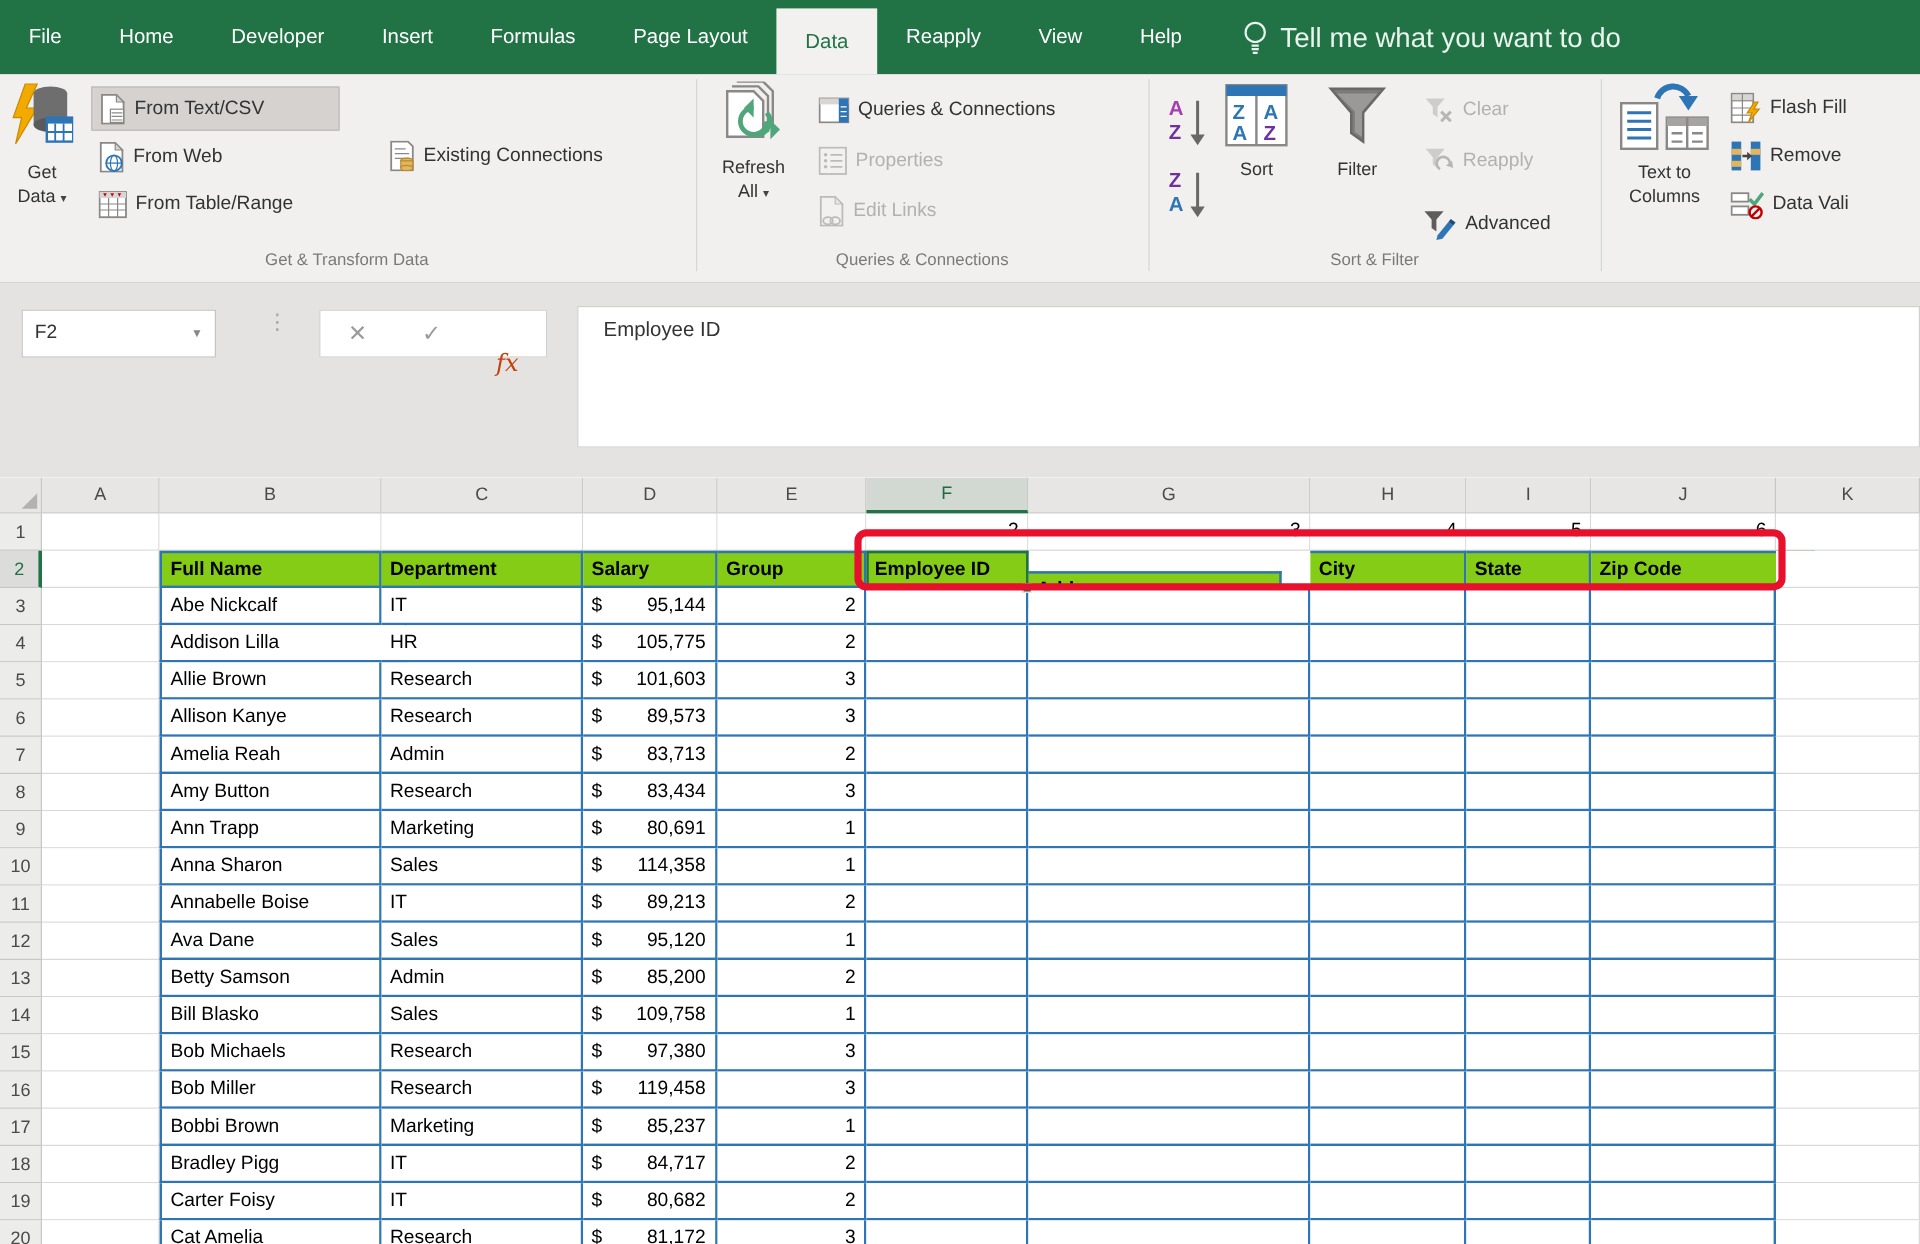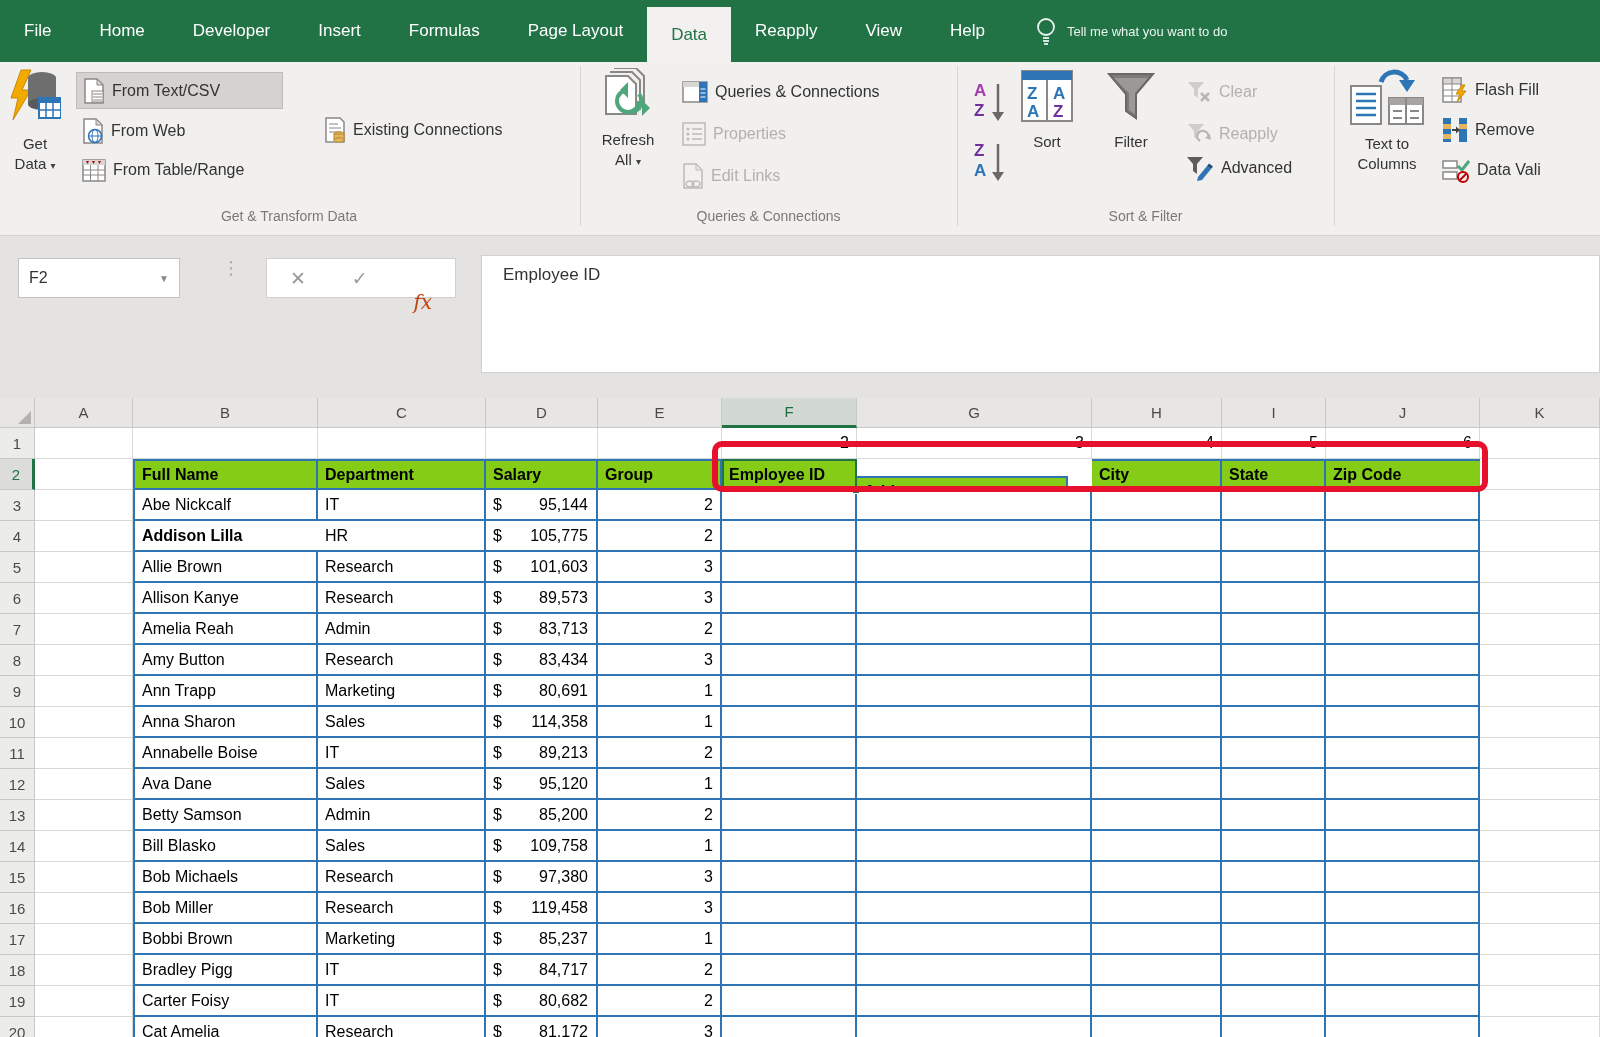--- a/index.html
+++ b/index.html
@@ -8,21 +8,21 @@
   .app { position:relative; width:1600px; height:1037px; }
 
   
   .tabbar { position:absolute; left:0; top:0; width:1600px; height:62px;
     background:#217346; display:flex; align-items:stretch; }
   .tab { color:#fff; font-size:17px; display:flex; align-items:center;
     padding:0 24px; cursor:default; }
   .tab.active { background:#f2f1f0; color:#217346; margin-top:7px;
     display:flex; align-items:center; }
   .tellme { display:flex; align-items:center; gap:10px; color:#eaf4ee;
-    font-size:13px; padding-left:26px; }
+    font-size:23px; padding-left:26px; }
 
   
   .ribbon { position:absolute; left:0; top:62px; width:1600px; height:174px;
     background:#f1f0ef; border-bottom:1px solid #d5d3d1; }
   .vsep { position:absolute; top:4px; height:160px; width:1px; background:#d8d6d4; }
   .grouplabel { position:absolute; top:146px; font-size:14px; color:#7b7977;
     text-align:center; }
   .bigbtn { position:absolute; display:flex; flex-direction:column;
     align-items:center; justify-content:flex-start; cursor:default; }
   .bigbtn .blabel { font-size:15px; color:#333; text-align:center; line-height:1.35; margin-top:4px; }
@@ -315,21 +315,21 @@
     <div class="sbtn disabled" style="left:1180px; top:56px; width:140px; height:32px;">
       <span class="iconbox">
         <svg width="26" height="24" viewBox="0 0 26 24" opacity="0.55">
           <path d="M2 2 h16 l-6 7 v9 l-4 -3 v-6 z" fill="#b3b1af"></path>
           <path d="M14 19 a5.5 5.5 0 1 1 8 -3" fill="none" stroke="#8a8886" stroke-width="2.2"></path>
           <polygon points="24,12 19,16 25,18" fill="#8a8886"></polygon>
         </svg>
       </span>
       <span>Reapply</span>
     </div>
-    <div class="sbtn" style="left:1180px; top:89px; width:150px; height:34px;">
+    <div class="sbtn" style="left:1180px; top:108px; width:150px; height:34px;">
       <span class="iconbox">
         <svg width="28" height="26" viewBox="0 0 28 26">
           <path d="M1 2 h16 l-6 7 v10 l-4 -3 v-7 z" fill="#5f5d5b"></path>
           <path d="M12 22 l9 -11 4 3 -9 11 -5 1 z" fill="#2e75b6"></path>
           <path d="M21 11 l4 3 2 -2.5 -4 -3 z" fill="#1f4e79"></path>
         </svg>
       </span>
       <span>Advanced</span>
     </div>
 
@@ -480,21 +480,21 @@
         <span>95,144</span>
       </div>
       <div class="cell t right" style="left: 598px; top: 92px; width: 124px; height: 31px;">2</div>
       <div class="cell t" style="left: 722px; top: 92px; width: 135px; height: 31px;"></div>
       <div class="cell t" style="left: 857px; top: 92px; width: 235px; height: 31px;"></div>
       <div class="cell t" style="left: 1092px; top: 92px; width: 130px; height: 31px;"></div>
       <div class="cell t" style="left: 1222px; top: 92px; width: 104px; height: 31px;"></div>
       <div class="cell t" style="left: 1326px; top: 92px; width: 154px; height: 31px;"></div>
       <div class="cell" style="left: 1480px; top: 92px; width: 120px; height: 31px;"></div>
       <div class="cell" style="left: 35px; top: 123px; width: 98px; height: 31px;"></div>
-      <div class="cell t tl left" style="left: 133px; top: 123px; width: 206px; height: 31px; font-weight: bold;">Addison Lilla</div>
+      <div class="cell t tl left" style="left: 133px; top: 123px; width: 206px; height: 31px;">Addison Lilla</div>
       <div class="cell t left" style="left: 318px; top: 123px; width: 168px; height: 31px;">HR</div>
       <div class="cell t money" style="left: 486px; top: 123px; width: 112px; height: 31px;">
         <span>$</span>
         <span>105,775</span>
       </div>
       <div class="cell t right" style="left: 598px; top: 123px; width: 124px; height: 31px;">2</div>
       <div class="cell t" style="left: 722px; top: 123px; width: 135px; height: 31px;"></div>
       <div class="cell t" style="left: 857px; top: 123px; width: 235px; height: 31px;"></div>
       <div class="cell t" style="left: 1092px; top: 123px; width: 130px; height: 31px;"></div>
       <div class="cell t" style="left: 1222px; top: 123px; width: 104px; height: 31px;"></div>

